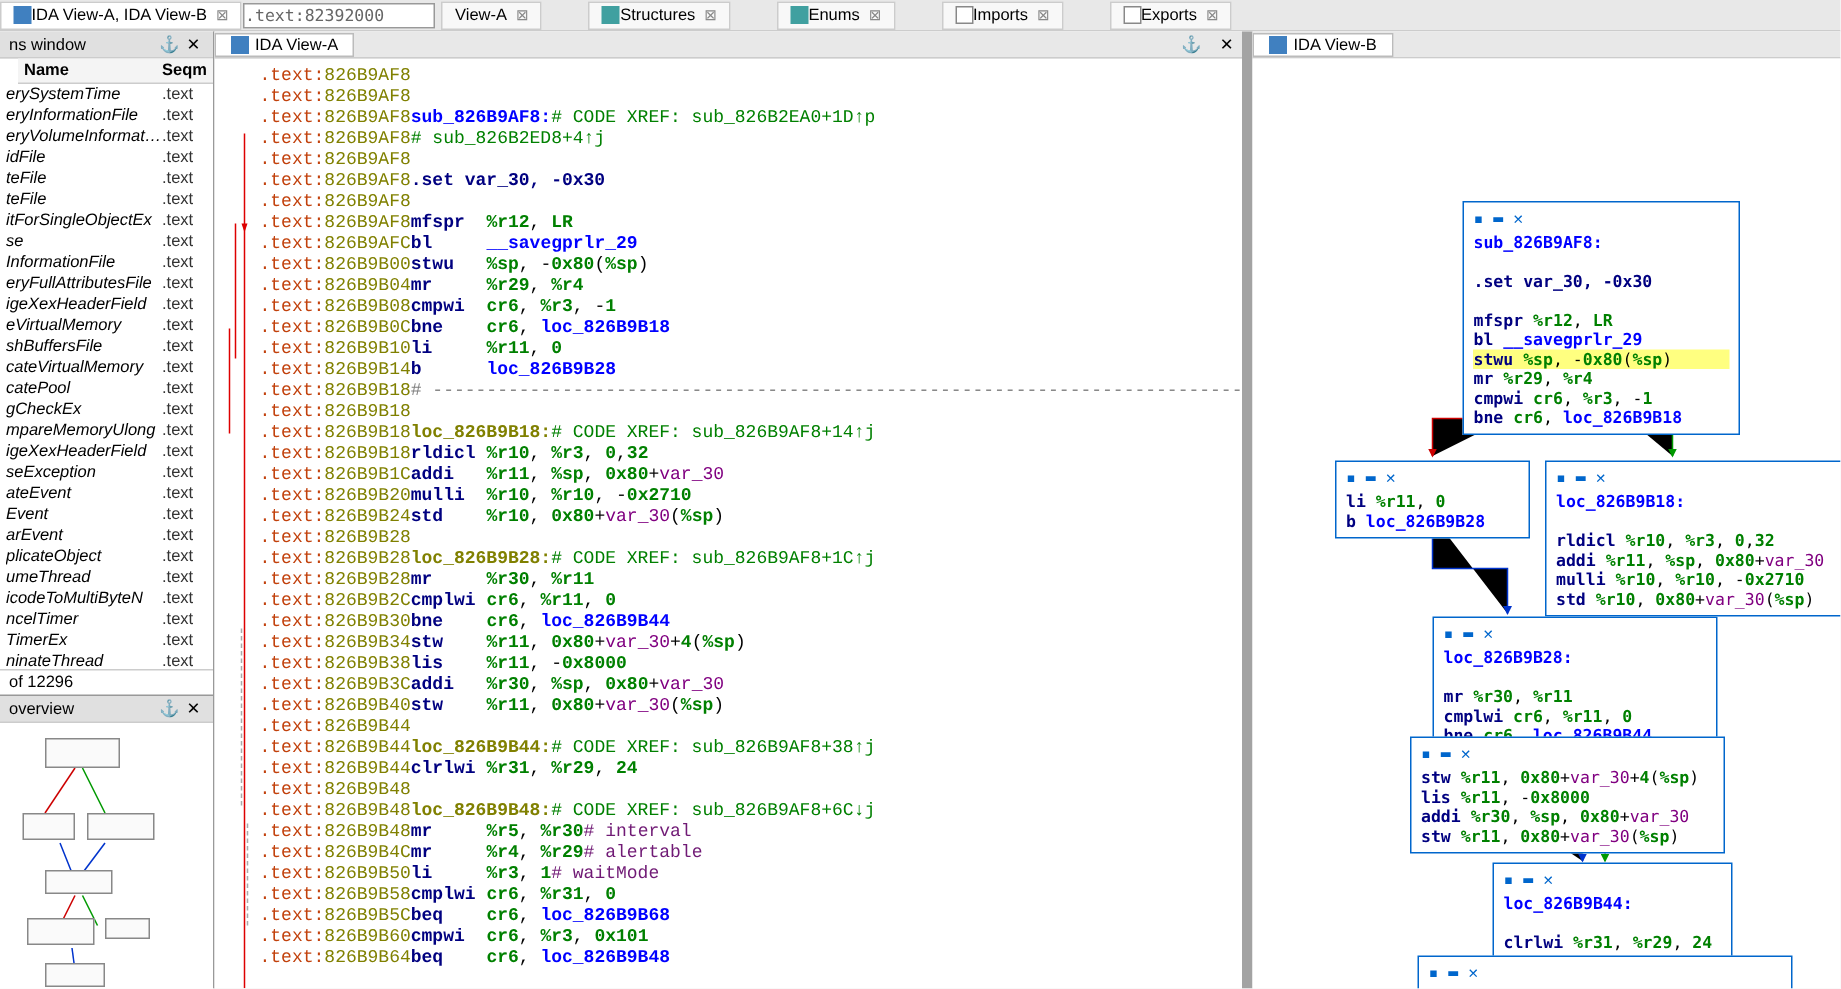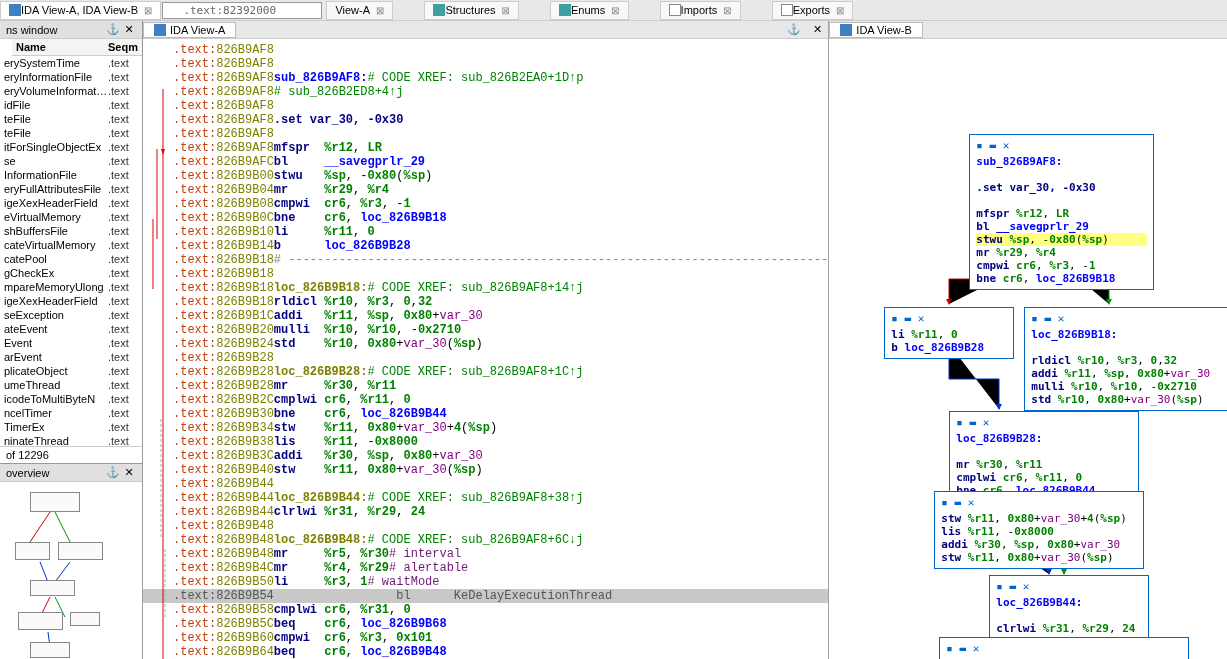--- a/index.html
+++ b/index.html
@@ -2,36 +2,36 @@
 <html><head>
 <meta charset="utf-8">
 <style>
 * { margin: 0; padding: 0; box-sizing: border-box; }
 body { font-family: "Segoe UI", Tahoma, sans-serif; font-size: 11px; background: #f0f0f0; overflow: hidden; width: 1227px; height: 659px; position: relative; }
 
 .tab-bar { background: #e8e8e8; border-bottom: 1px solid #ccc; display: flex; align-items: center; height: 21px; }
 .tab { display: inline-flex; align-items: center; padding: 2px 8px; border: 1px solid #ccc; background: #f8f8f8; margin-right: 1px; height: 19px; cursor: pointer; }
 .tab.active { background: #fff; }
 .tab-close { margin-left: 6px; color: #888; font-size: 10px; cursor: pointer; }
-.tab-input { border: 1px solid #999; padding: 1px 20px; font-family: Consolas, monospace; font-size: 11px; color: #666; width: 160px; }
+.tab-input { border: 1px solid #999; padding: 1px 0; font-family: Consolas, monospace; font-size: 11px; color: #666; width: 128px; }
 
 .main-layout { display: flex; height: 638px; }
 .left-col { width: 143px; display: flex; flex-direction: column; border-right: 1px solid #999; }
 .panel-header { background: #e0e0e0; border-bottom: 1px solid #ccc; padding: 2px 6px; display: flex; justify-content: space-between; align-items: center; height: 18px; }
 .panel-title { font-size: 11px; }
 .panel-ctrls { display: flex; gap: 2px; }
 .panel-ctrls span { width: 14px; height: 14px; text-align: center; cursor: pointer; }
 
 .names-panel { flex: 0 0 auto; background: #fff; }
 .names-header { display: flex; border-bottom: 1px solid #ccc; background: #f4f4f4; padding: 2px 4px; margin-left: 12px; }
 .names-header .col-name { flex: 1; font-weight: bold; }
 .names-header .col-seg { width: 36px; text-align: right; font-weight: bold; }
 .names-list { height: 390px; overflow: hidden; }
 .names-row { display: flex; padding: 0 4px; line-height: 14px; cursor: pointer; }
-.names-row .n { flex: 1; white-space: nowrap; overflow: hidden; text-overflow: ellipsis; }
+.names-row .n { flex: 1; white-space: nowrap; overflow: hidden; text-overflow: ellipsis; font-style: italic; }
 .names-row .s { width: 30px; text-align: left; color: #333; }
 .names-footer { padding: 2px 6px; border-top: 1px solid #ccc; }
 
 .overview-panel { flex: 1; background: #fff; border-top: 1px solid #999; }
 .overview-graph { position: relative; height: 200px; background: #fff; }
 .ov-node { position: absolute; border: 1px solid #888; background: #fafafa; }
 
 .center-col { flex: 1; display: flex; flex-direction: column; background: #fff; }
 .view-tab-bar { background: #e8e8e8; display: flex; align-items: center; height: 18px; border-bottom: 1px solid #ccc; }
 .view-tab { padding: 1px 10px; background: #fff; border: 1px solid #bbb; display: flex; align-items: center; gap: 4px; }
@@ -47,21 +47,21 @@
 .mnem { color: #000080; font-weight: bold; }
 .reg { color: #008000; font-weight: bold; }
 .num { color: #008000; font-weight: bold; }
 .cmt { color: #701a75; }
 .xref { color: #008000; }
 .sub { color: #0000ff; font-weight: bold; }
 .loc { color: #808000; font-weight: bold; }
 .var { color: #800080; }
 .gray { color: #808080; }
 
-.right-col { width: 435px; background: #fff; border-left: 1px solid #a3a3a3; display: flex; flex-direction: column; }
+.right-col { width: 435px; background: #fff; border-left: 7px solid #a3a3a3; display: flex; flex-direction: column; }
 .graph-area { flex: 1; position: relative; background: #fff; overflow: hidden; }
 .gnode { position: absolute; border: 1px solid #0066cc; background: #fff; padding: 4px 6px; font-family: Consolas, monospace; font-size: 11px; line-height: 13px; }
 .gnode .hdr { color: #0066cc; margin-bottom: 3px; }
 .edge-true { stroke: #009900; }
 .edge-false { stroke: #cc0000; }
 .edge-uncond { stroke: #0033cc; }
 .hl-yellow { background: #ffff80; }
 
 .icon-sq { width: 12px; height: 12px; display: inline-block; }
 .icon-blue { background: #4080c0; }
@@ -318,21 +318,20 @@
         <div class="dline"><span class="seg">.text:</span><span class="addr">826B9B3C</span>                 <span class="mnem">addi   </span> <span class="reg">%r30</span>, <span class="reg">%sp</span>, <span class="num">0x80</span>+<span class="var">var_30</span></div>
         <div class="dline"><span class="seg">.text:</span><span class="addr">826B9B40</span>                 <span class="mnem">stw    </span> <span class="reg">%r11</span>, <span class="num">0x80</span>+<span class="var">var_30</span>(<span class="reg">%sp</span>)</div>
         <div class="dline"><span class="seg">.text:</span><span class="addr">826B9B44</span> </div>
         <div class="dline"><span class="seg">.text:</span><span class="addr">826B9B44</span> <span class="loc">loc_826B9B44:</span>                         <span class="xref"># CODE XREF: sub_826B9AF8+38↑j</span></div>
         <div class="dline"><span class="seg">.text:</span><span class="addr">826B9B44</span>                 <span class="mnem">clrlwi </span> <span class="reg">%r31</span>, <span class="reg">%r29</span>, <span class="num">24</span></div>
         <div class="dline"><span class="seg">.text:</span><span class="addr">826B9B48</span> </div>
         <div class="dline"><span class="seg">.text:</span><span class="addr">826B9B48</span> <span class="loc">loc_826B9B48:</span>                         <span class="xref"># CODE XREF: sub_826B9AF8+6C↓j</span></div>
         <div class="dline"><span class="seg">.text:</span><span class="addr">826B9B48</span>                 <span class="mnem">mr     </span> <span class="reg">%r5</span>, <span class="reg">%r30</span>        <span class="cmt"># interval</span></div>
         <div class="dline"><span class="seg">.text:</span><span class="addr">826B9B4C</span>                 <span class="mnem">mr     </span> <span class="reg">%r4</span>, <span class="reg">%r29</span>        <span class="cmt"># alertable</span></div>
         <div class="dline"><span class="seg">.text:</span><span class="addr">826B9B50</span>                 <span class="mnem">li     </span> <span class="reg">%r3</span>, <span class="num">1</span>        <span class="cmt"># waitMode</span></div>
-        <div class="dline sel"><span>.text:826B9B54                 bl      KeDelayExecutionThread</span></div>
         <div class="dline"><span class="seg">.text:</span><span class="addr">826B9B58</span>                 <span class="mnem">cmplwi </span> <span class="reg">cr6</span>, <span class="reg">%r31</span>, <span class="num">0</span></div>
         <div class="dline"><span class="seg">.text:</span><span class="addr">826B9B5C</span>                 <span class="mnem">beq    </span> <span class="reg">cr6</span>, <span class="sub">loc_826B9B68</span></div>
         <div class="dline"><span class="seg">.text:</span><span class="addr">826B9B60</span>                 <span class="mnem">cmpwi  </span> <span class="reg">cr6</span>, <span class="reg">%r3</span>, <span class="num">0x101</span></div>
         <div class="dline"><span class="seg">.text:</span><span class="addr">826B9B64</span>                 <span class="mnem">beq    </span> <span class="reg">cr6</span>, <span class="sub">loc_826B9B48</span></div>
       </div>
   </div>
 
   <div class="right-col">
     <div class="view-tab-bar">
       <div class="view-tab">

